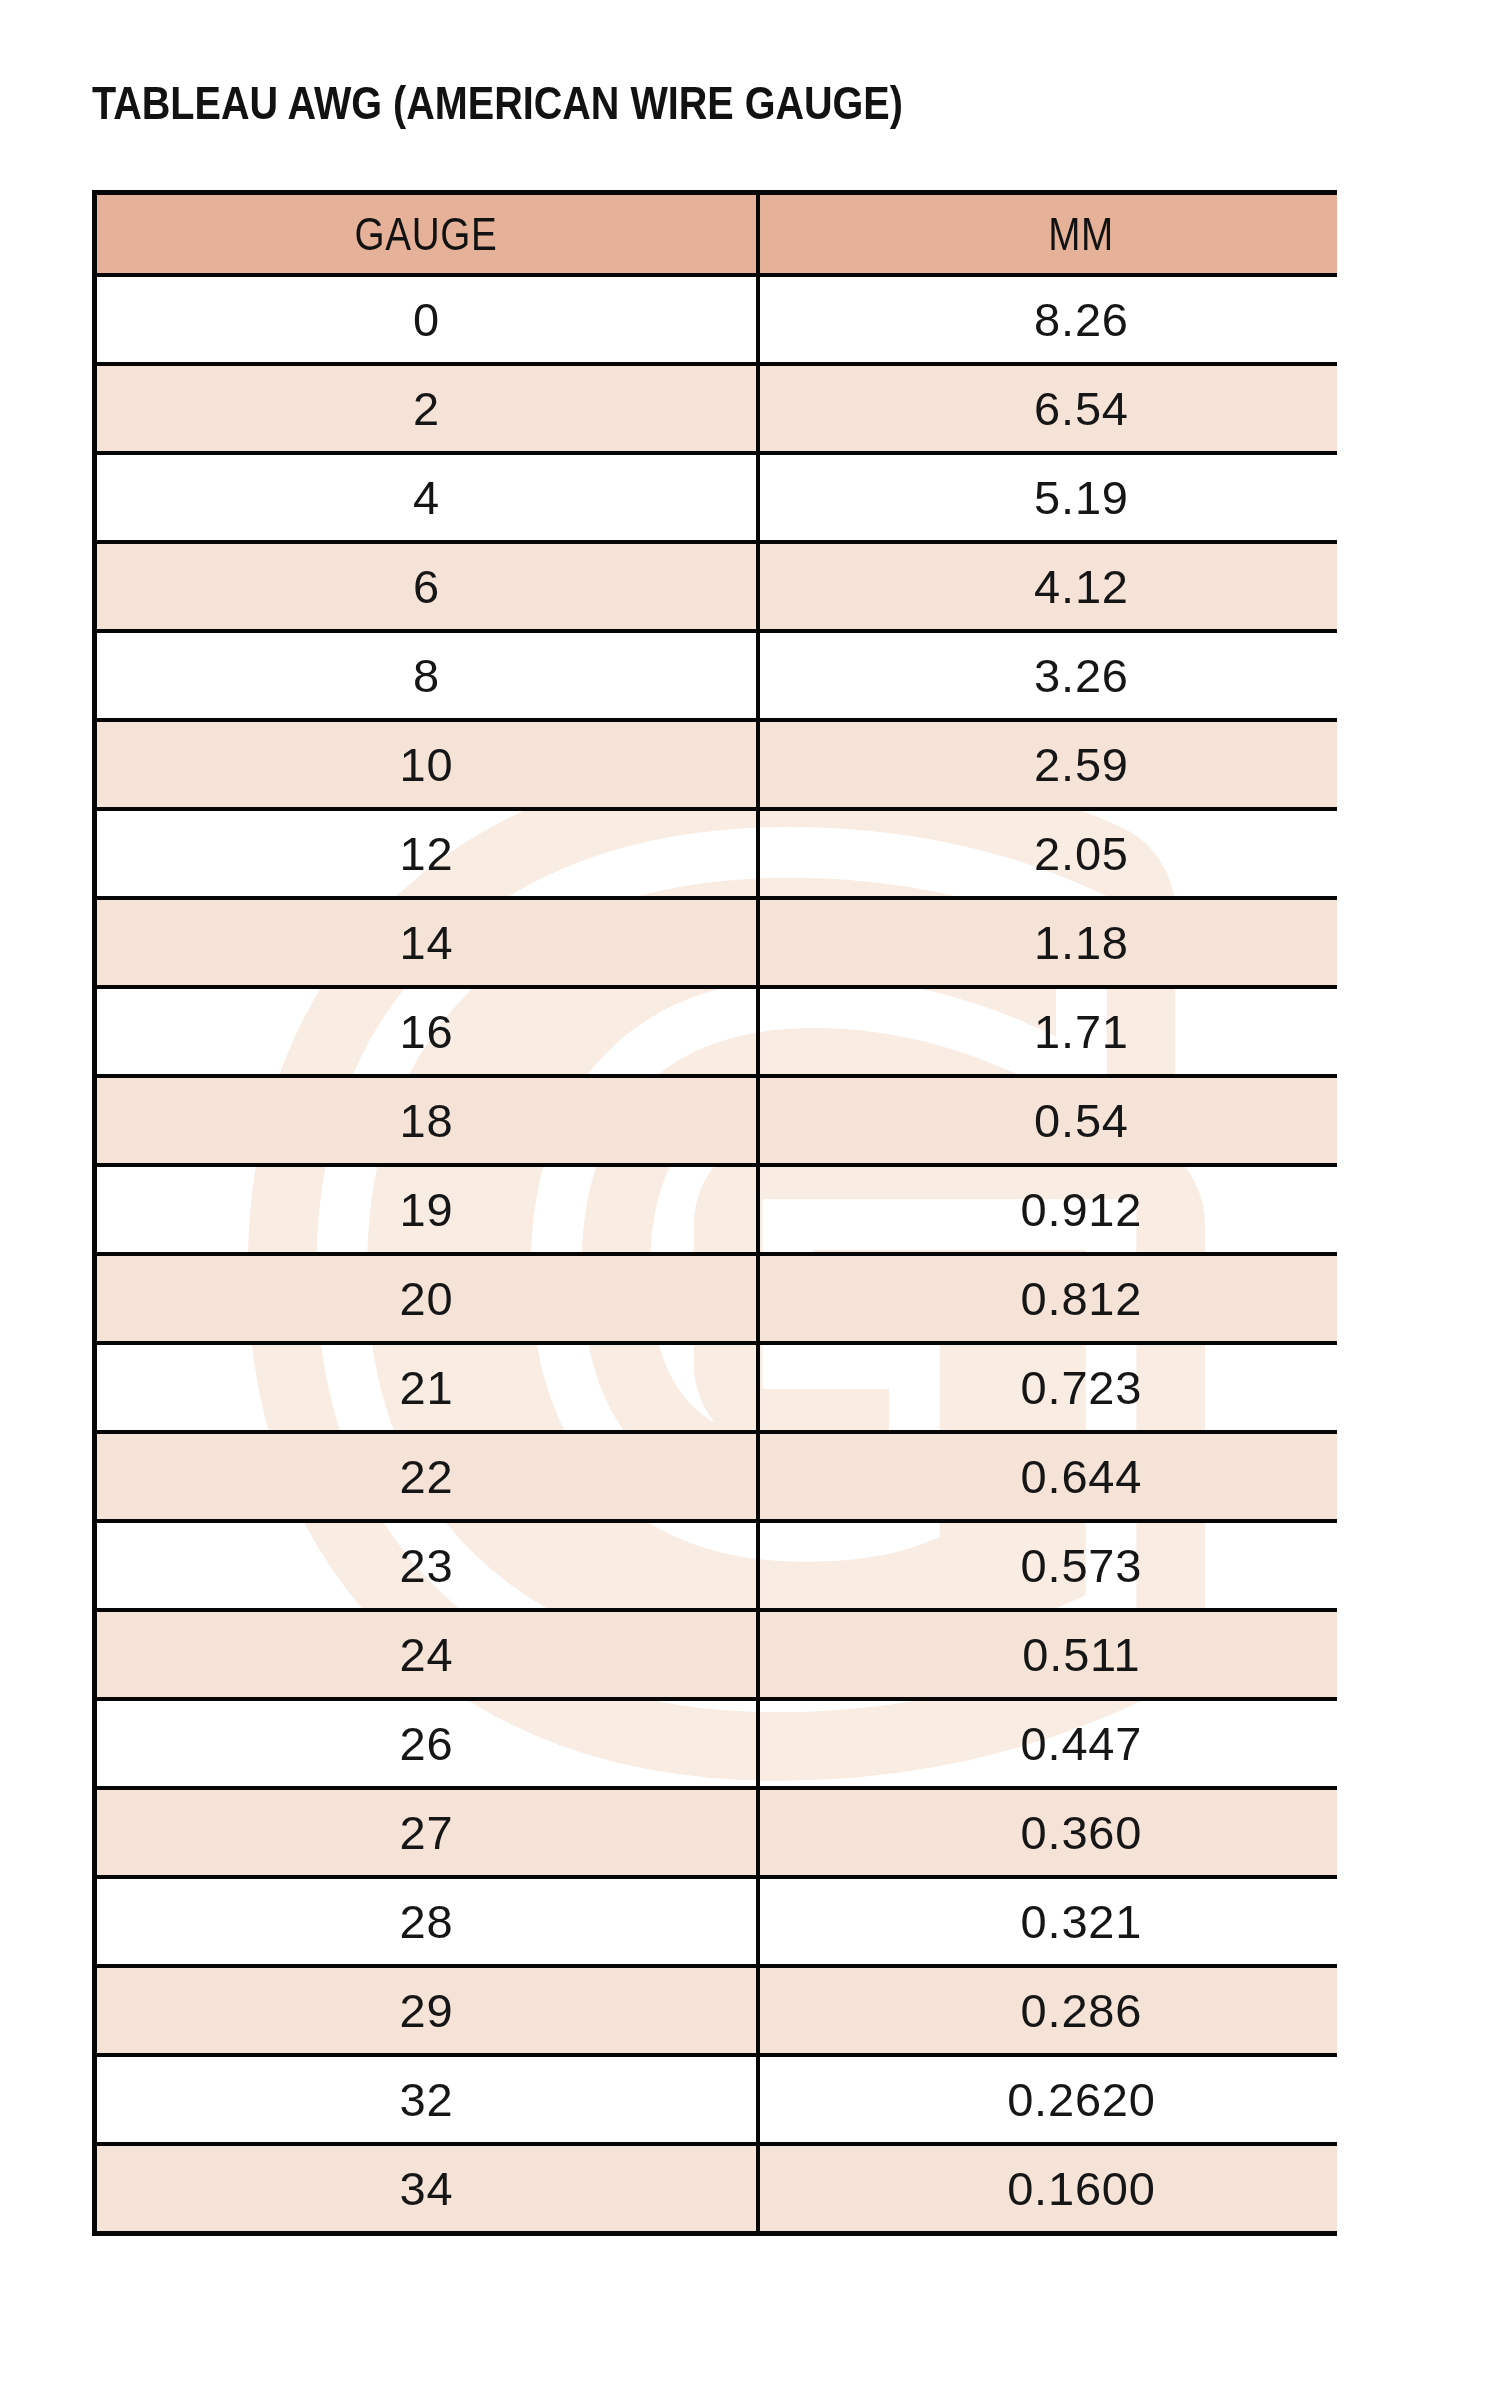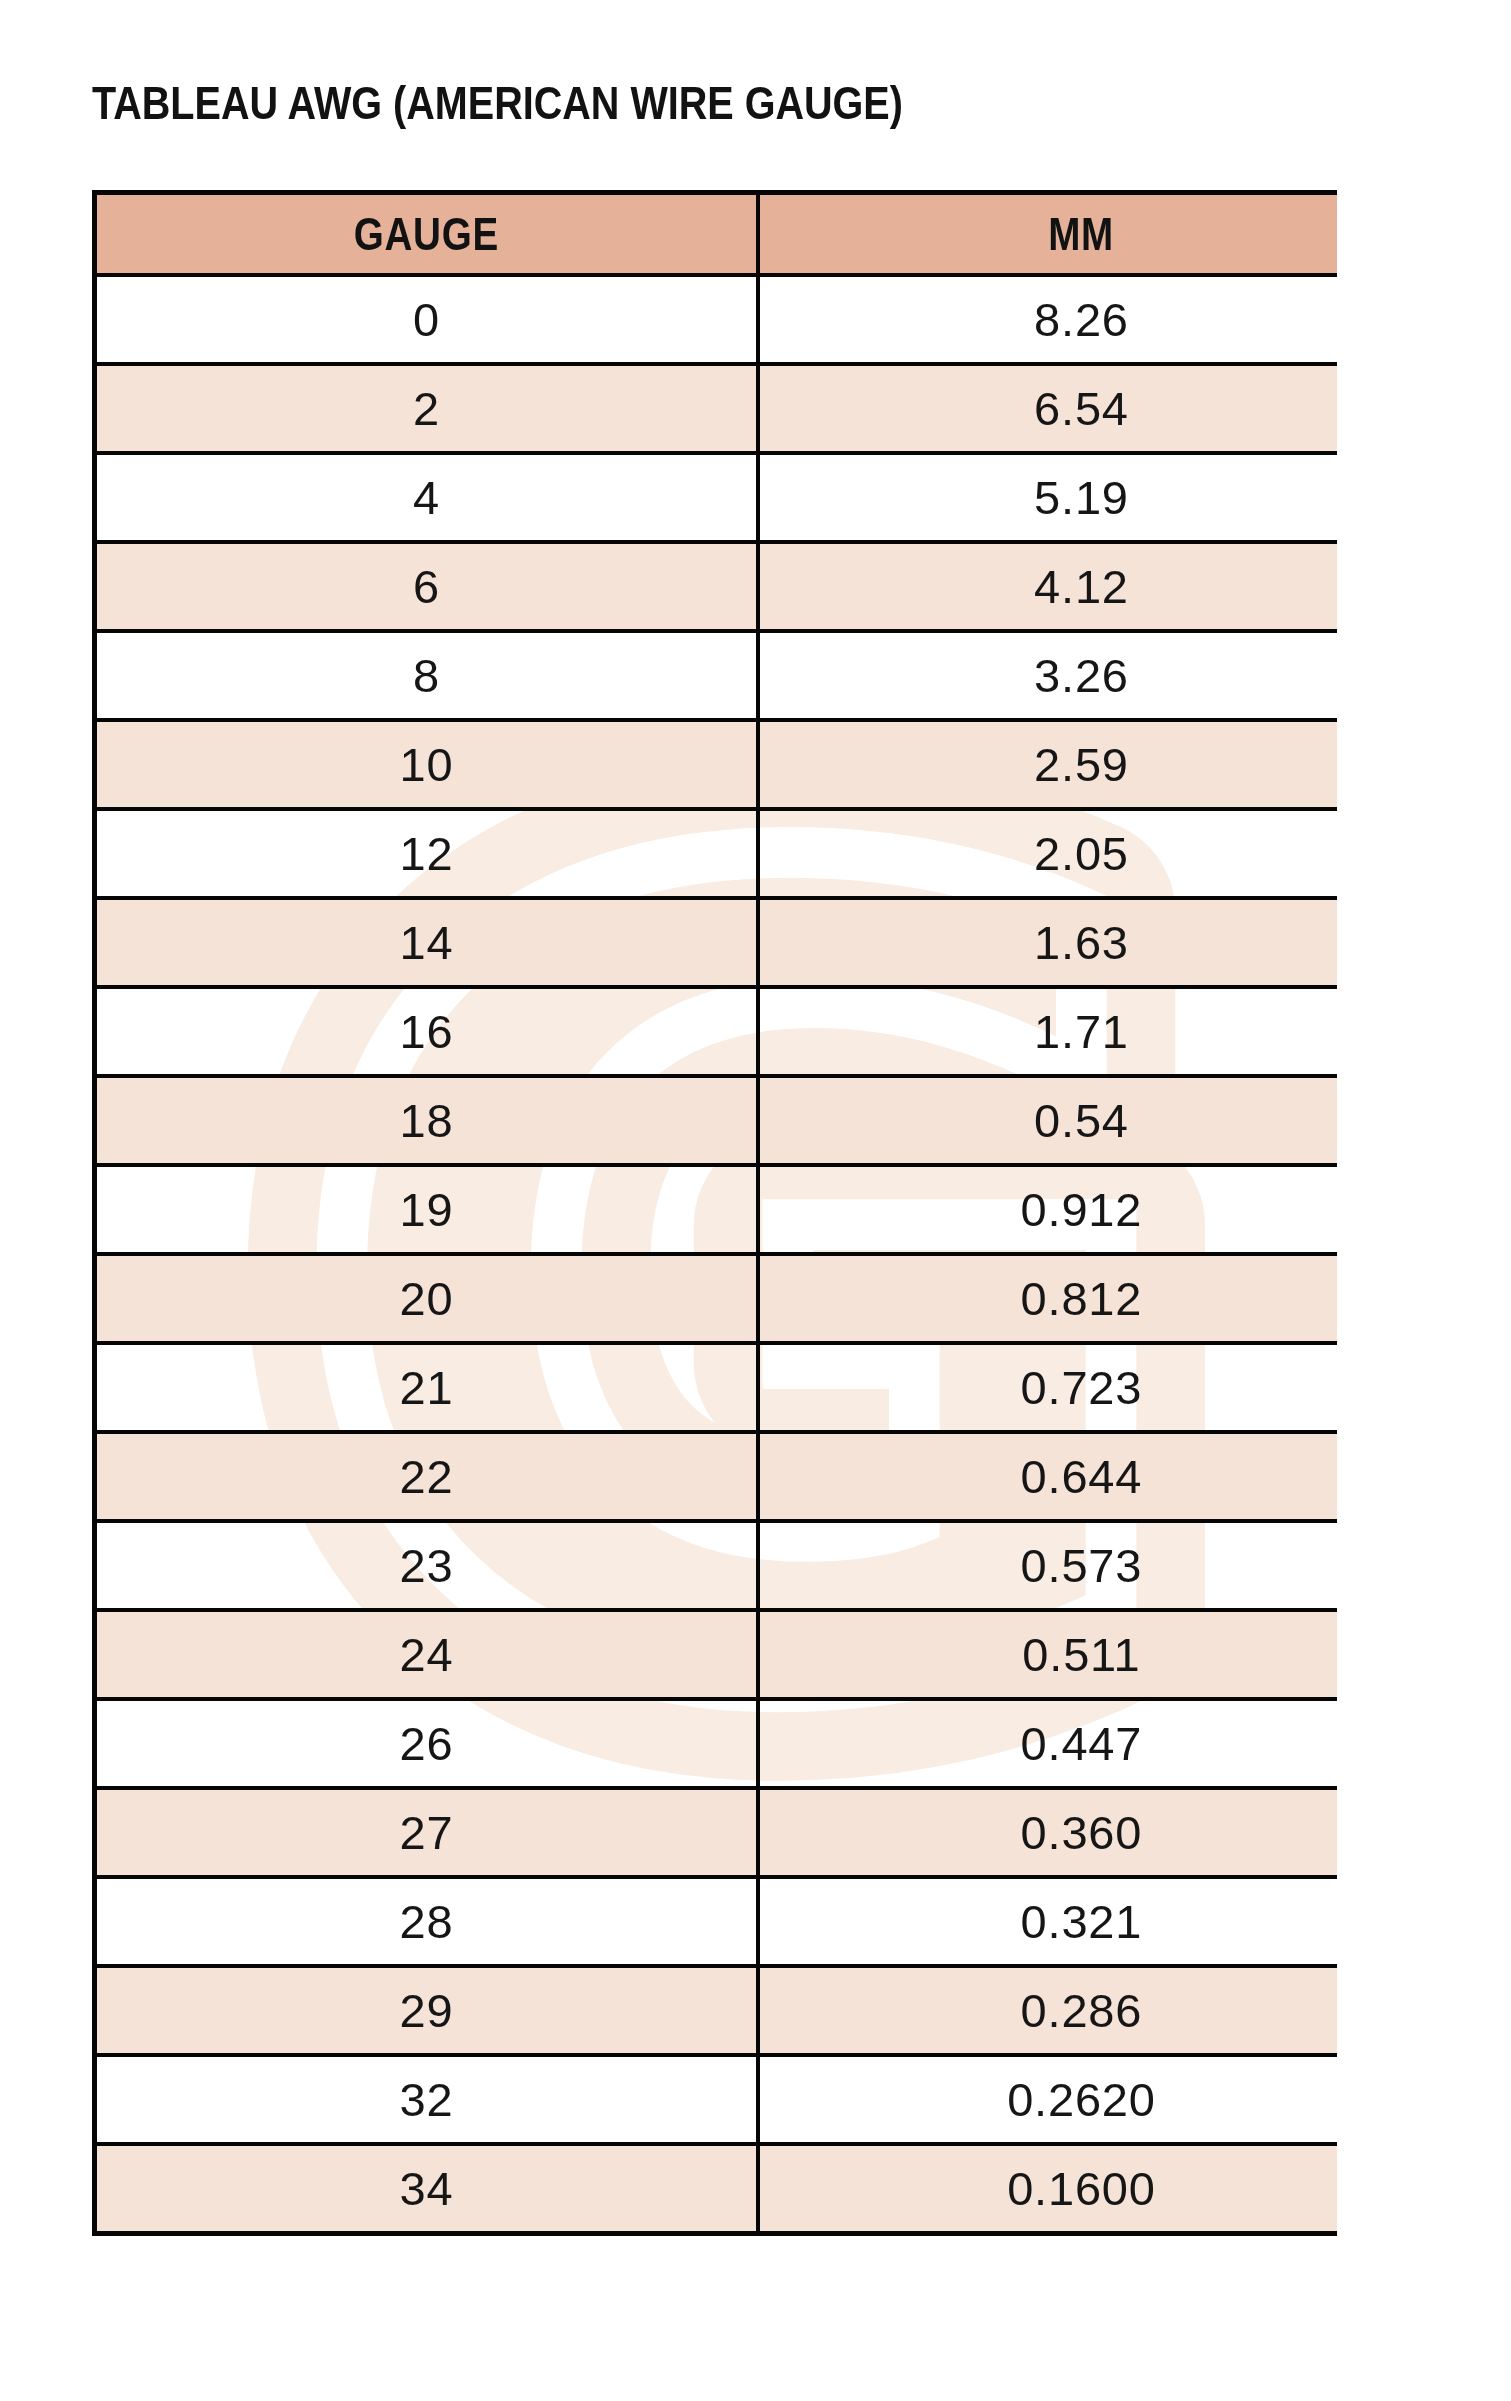--- a/index.html
+++ b/index.html
@@ -53,21 +53,21 @@
   }
   table.awg {
     border-width: 5.7px;
   }
   table.awg th {
     height: 78px;
     background: #e5b299;
     text-align: center;
     vertical-align: middle;
     color: #121212;
-    font-weight: bold;
+    font-weight: normal;
     font-size: 46px;
     padding: 0;
   }
   table.awg th .condensed {
     display: inline-block;
     transform: scaleX(0.84);
     letter-spacing: 0.8px;
   }
   table.awg td {
     height: 85px;
@@ -141,21 +141,21 @@
         <tr>
           <td>10</td>
           <td>2.59</td>
         </tr>
         <tr>
           <td>12</td>
           <td>2.05</td>
         </tr>
         <tr>
           <td>14</td>
-          <td>1.63</td>
+          <td>1.18</td>
         </tr>
         <tr>
           <td>16</td>
           <td>1.71</td>
         </tr>
         <tr>
           <td>18</td>
           <td>0.54</td>
         </tr>
         <tr>

